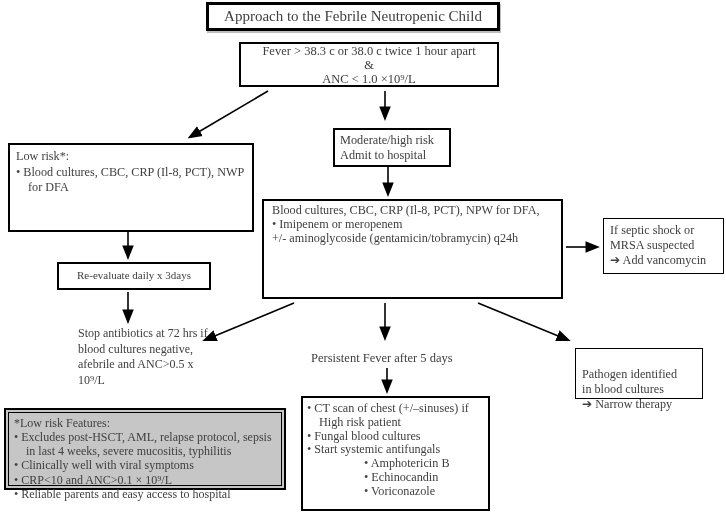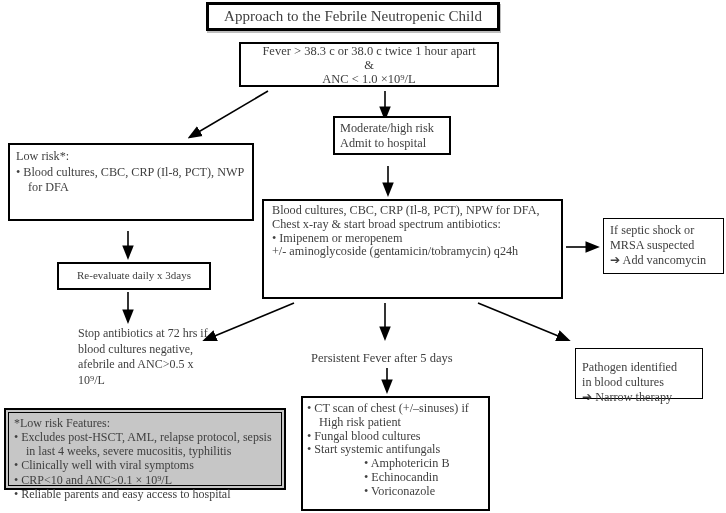--- a/index.html
+++ b/index.html
@@ -19,28 +19,28 @@
     display:flex;align-items:center;justify-content:center;
     font-size:15px;
     box-shadow:1px 2px 0 rgba(110,110,110,.45);
   }
   .fever-box{
     left:223px;top:42px;width:260px;height:45px;
     border:2px solid #000;
     display:flex;flex-direction:column;align-items:center;justify-content:center;
     font-size:12.5px;line-height:1.12;text-align:center;margin-left:16px;
   }
-  .lowrisk-box{left:8px;top:143px;width:246px;height:78px;border:2px solid #000;padding:4px 6px;line-height:1.28;font-family:Liberation Serif, serif;}
-  .moderate-box{left:333px;top:116px;width:118px;height:39px;border:2px solid #000;padding:3px 5px;font-size:12.3px;}
+  .lowrisk-box{left:8px;top:143px;width:246px;height:89px;border:2px solid #000;padding:4px 6px;line-height:1.28;font-family:Liberation Serif, serif;}
+  .moderate-box{left:333px;top:128px;width:118px;height:39px;border:2px solid #000;padding:3px 5px;font-size:12.3px;}
   .broad-box{left:262px;top:199px;width:301px;height:100px;border:2px solid #000;padding:3px 4px 3px 8px;line-height:1.13;}
   .septic-box{left:603px;top:218px;width:121px;height:56px;border:1.5px solid #000;padding:4px 6px;line-height:1.22;}
   .reeval-box{left:57px;top:262px;width:154px;height:28px;border:2px solid #000;display:flex;align-items:center;justify-content:center;font-size:11px;}
   .stop-text{left:78px;top:326px;width:132px;background:transparent;font-size:12px;line-height:1.3;}
   .persistent-text{left:311px;top:351px;width:175px;background:transparent;font-size:12.5px;white-space:nowrap;}
-  .pathogen-box{left:575px;top:348px;width:128px;height:51px;border:1.5px solid #000;padding:11px 6px;line-height:1.22;}
+  .pathogen-box{left:575px;top:348px;width:128px;height:51px;border:1.5px solid #000;padding:18px 6px;line-height:1.22;}
   .ct-box{left:301px;top:396px;width:189px;height:115px;border:2px solid #000;padding:4px 4px;line-height:1.13;}
   .gray-box{
     left:4px;top:408px;width:282px;height:82px;
     border:2px solid #000;background:#c6c6c6;padding:2px;
   }
   .gray-inner{
     box-sizing:border-box;width:100%;height:100%;
     border:1px solid #000;background:#c6c6c6;
     padding:3px 5px;font-size:12px;line-height:1.18;
   }
@@ -85,21 +85,20 @@
     <div class="bullet">• Blood cultures, CBC, CRP (Il-8, PCT), NWP for DFA</div>
   </div>
 
   <div class="node moderate-box">
     <div>Moderate/high risk</div>
     <div>Admit to hospital</div>
   </div>
 
   <div class="node broad-box">
     <div>Blood cultures, CBC, CRP (Il-8, PCT), NPW for DFA,</div>
-    <div>Chest x-ray &amp; start broad spectrum antibiotics:</div>
     <div class="bullet">• Imipenem or meropenem</div>
     <div>+/- aminoglycoside (gentamicin/tobramycin) q24h</div>
   </div>
 
   <div class="node septic-box">
     <div>If septic shock or</div>
     <div>MRSA suspected</div>
     <div>➔ Add vancomycin</div>
   </div>
 

